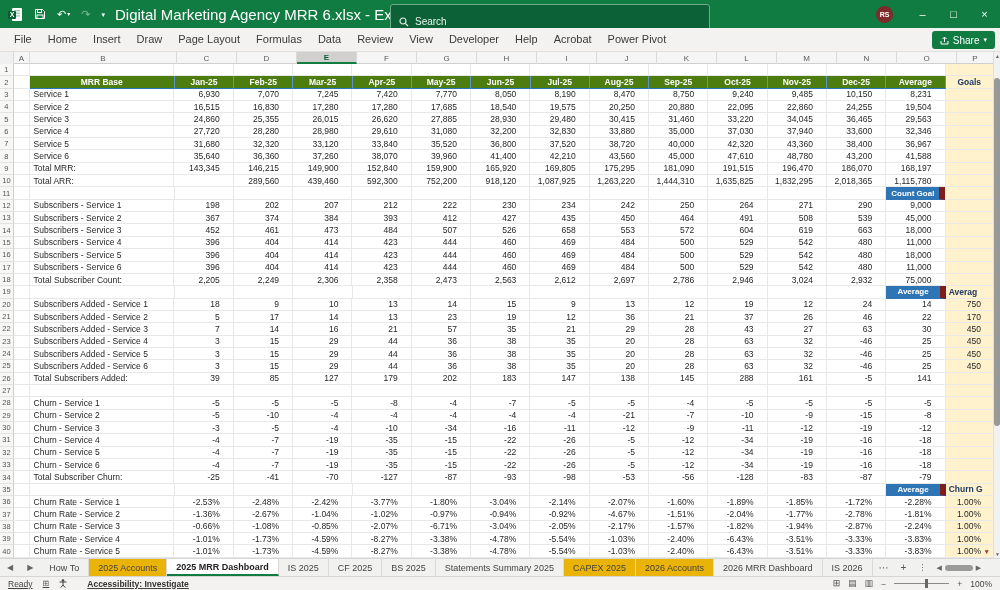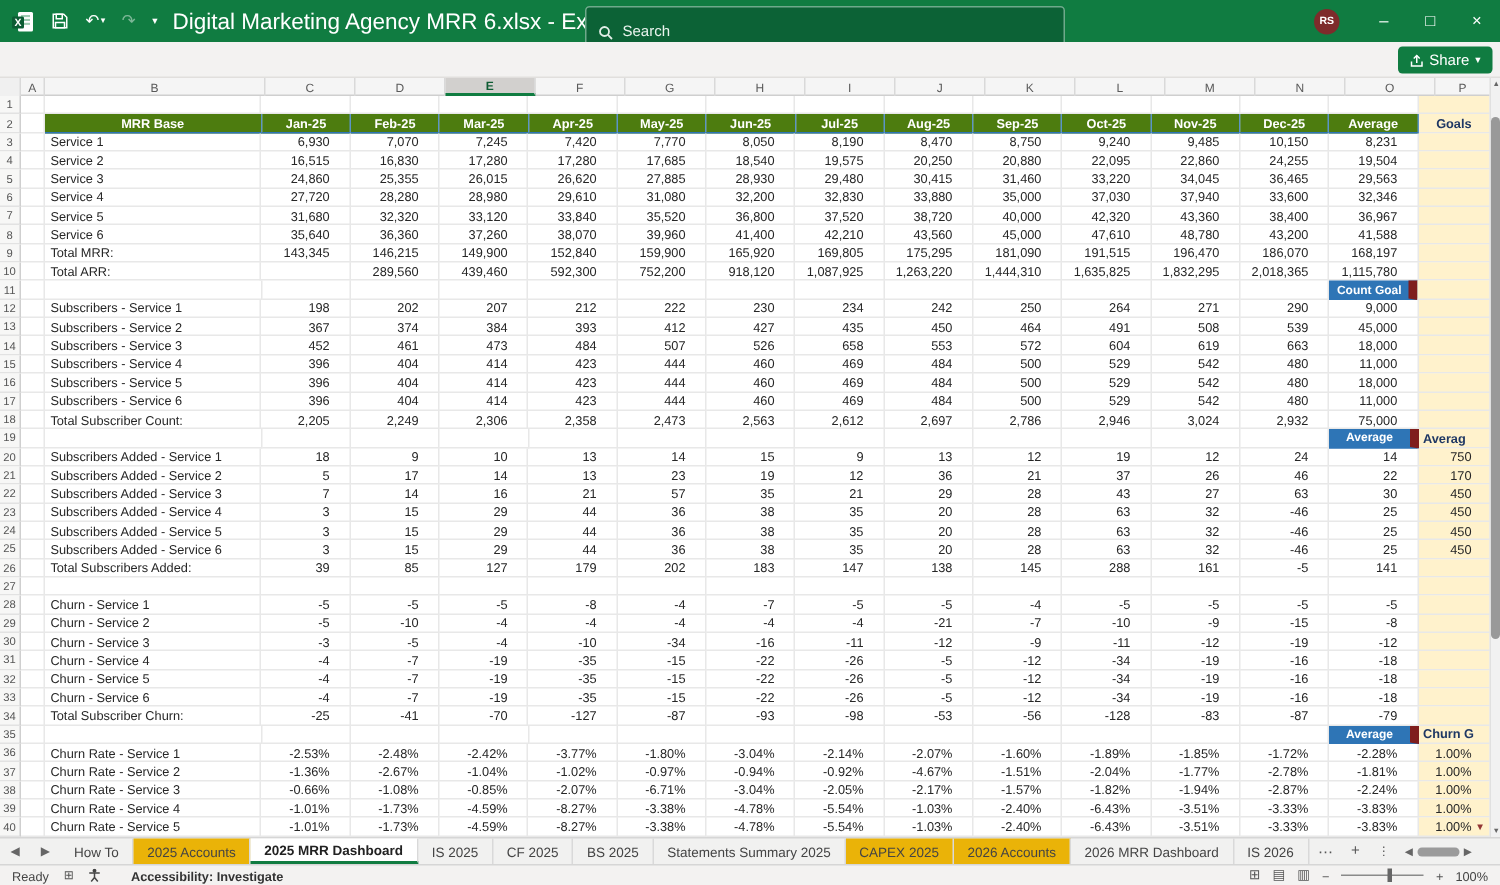--- a/index.html
+++ b/index.html
@@ -57,21 +57,21 @@
   .tabnav{display:flex;align-items:center;padding:0 7px;color:#666;font-size:8px;}
   .tab{display:flex;align-items:center;padding:0 9px;border-right:1px solid #D9D9D9;white-space:nowrap;}
   .tab.hl{background:#eab308;}
   .tab.active{background:#FFFFFF;font-weight:bold;color:#222;border-bottom:2px solid #107C41;box-sizing:border-box;}
   .tabtool{display:flex;align-items:center;padding:0 6px;color:#555;font-size:10px;}
   .hscroll{display:flex;align-items:center;gap:3px;margin-left:4px;padding-right:4px;}
   .hthumb{width:28px;height:6px;background:#9B9B9B;border-radius:3px;}
 
   .statusbar{height:14px;background:#F3F2F1;border-top:1px solid #D6D6D6;display:flex;align-items:center;
      font-size:8.5px;color:#444;box-sizing:border-box;}
-  .sb-left{display:flex;align-items:center;gap:10px;padding-left:8px;}
+  .sb-left{display:flex;align-items:center;gap:10px;padding-left:8px;text-decoration:underline;}
   .sb-right{margin-left:auto;display:flex;align-items:center;gap:8px;padding-right:8px;}
   .viewicon{font-size:9px;color:#555;line-height:1;}
   .zoomline{width:55px;height:1px;background:#8A8A8A;position:relative;}
   .zoomknob{position:absolute;left:55%;top:-4px;width:3px;height:9px;background:#666;}
   .accessbold{font-weight:bold;color:#333;}
 </style>
 </head>
 <body>
 
 <div class="titlebar">
@@ -109,20 +109,35 @@
   </div>
   <div class="tb-right">
     <div class="avatar">RS</div>
     <div class="winbtn">–</div>
     <div class="winbtn">□</div>
     <div class="winbtn">×</div>
   </div>
 </div>
 
 <div class="menubar">
+  <div id="menu-items" style="display:flex;">
+      <div class="menu-item">File</div>
+      <div class="menu-item">Home</div>
+      <div class="menu-item">Insert</div>
+      <div class="menu-item">Draw</div>
+      <div class="menu-item">Page Layout</div>
+      <div class="menu-item">Formulas</div>
+      <div class="menu-item">Data</div>
+      <div class="menu-item">Review</div>
+      <div class="menu-item">View</div>
+      <div class="menu-item">Developer</div>
+      <div class="menu-item">Help</div>
+      <div class="menu-item">Acrobat</div>
+      <div class="menu-item">Power Pivot</div>
+    </div>
   <div class="share-btn">
     <span style="display:flex;">
       <svg width="9" height="9" viewBox="0 0 9 9" fill="none" stroke="#fff" stroke-width="1">
           <path d="M4.5 6 V1"></path>
           <path d="M2.5 3 L4.5 1 L6.5 3"></path>
           <path d="M1 5 v3 h7 v-3"></path>
         </svg>
     </span>
     <span>Share</span>
     <span style="font-size:7px;">▾</span>

